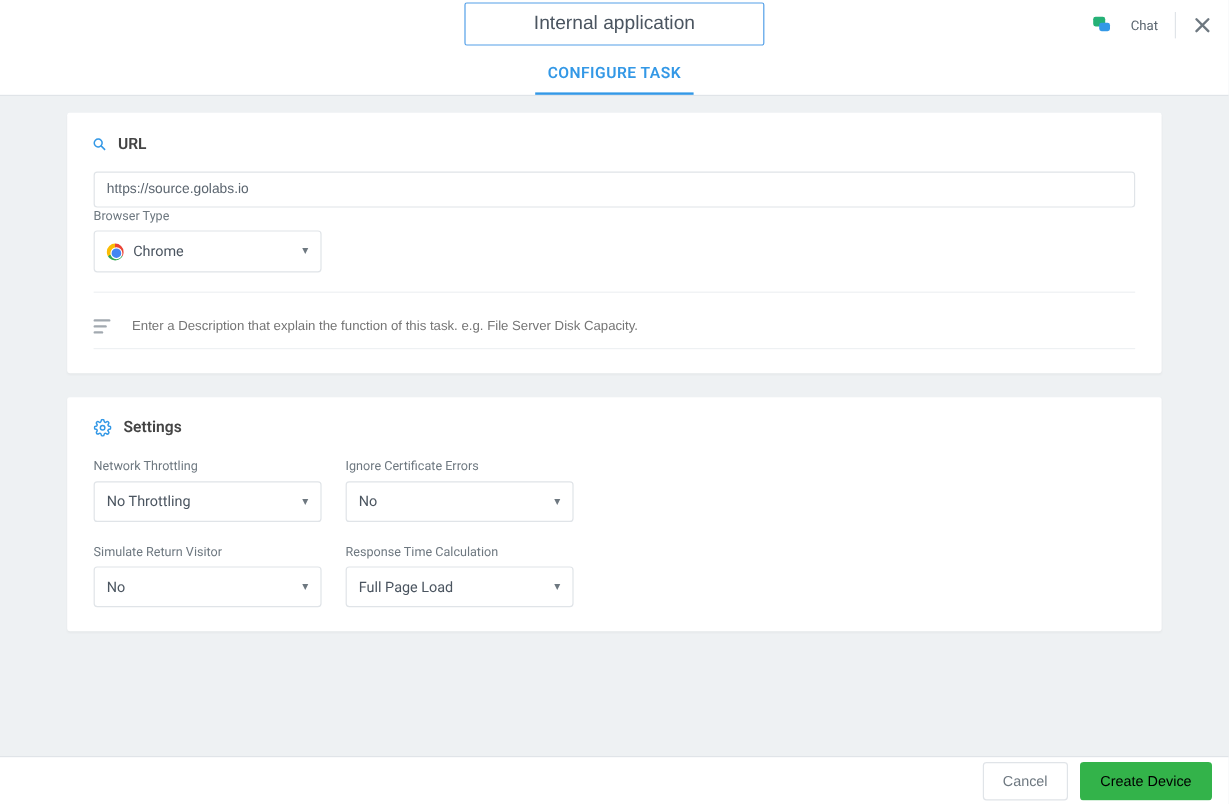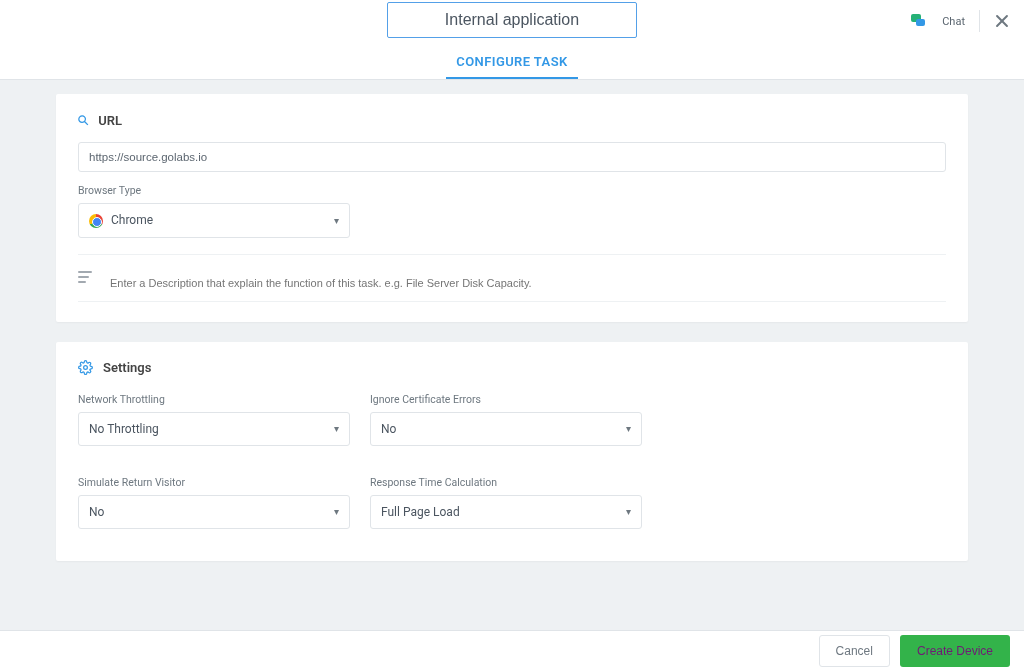--- a/index.html
+++ b/index.html
@@ -106,42 +106,42 @@
 .text-input{
   width:100%;
   border:1px solid #e0e4e8;
   border-radius:3px;
   padding:8px 10px;
   font-size:11.5px;
   color:#5c6670;
   outline:none;
 }
 .label{font-size:10.5px;color:#6e7880;margin-bottom:6px;display:block;}
-.field{margin-bottom:12px;}
+.field{}
 .field-sm{width:232px;}
 .select{
-  width:272px;
+  width:190px;
   border:1px solid #e0e4e8;
   border-radius:3px;
   background:#fff;
   padding:9px 10px;
   font-size:12px;
   color:#4b5560;
   display:flex;align-items:center;justify-content:space-between;
   cursor:pointer;
 }
 .select .caret{font-size:10px;color:#6e7880;}
 .chrome-dot{
   width:14px;height:14px;border-radius:50%;
   background: conic-gradient(#eb4335 0 120deg,#34a853 120deg 240deg,#fbbc05 240deg 360deg);
   position:relative;margin-right:8px;display:inline-block;vertical-align:middle;
 }
 .chrome-dot:after{content:'';position:absolute;left:3px;top:3px;width:8px;height:8px;border-radius:50%;background:#4285f4;border:1.5px solid #fff;}
 .hr{border:none;border-top:1px solid #eef1f3;margin:16px 0;}
-.desc-row{display:flex;gap:18px;border-bottom:1px solid #eef1f3;padding-bottom:6px;}
+.desc-row{display:flex;align-items:center;gap:18px;border-bottom:1px solid #eef1f3;padding-bottom:6px;}
 .menu-lines{width:14px;display:flex;flex-direction:column;gap:3px;}
 .menu-lines span{display:block;height:2px;background:#a2a9b0;border-radius:1px;}
 .menu-lines span:nth-child(2){width:80%;}
 .menu-lines span:nth-child(3){width:60%;}
 .desc-input{border:none;outline:none;font-size:11px;color:#a7aeb5;flex:1;padding:6px 0;}
 .timeout-wrap{
   width:232px;border:1px solid #e0e4e8;border-radius:3px;background:#fff;
   display:flex;align-items:center;padding:0 10px;
 }
 .timeout-input{border:none;outline:none;flex:1;font-size:12px;color:#4b5560;padding:9px 0;}
@@ -150,21 +150,21 @@
 .row2{display:flex;gap:20px;margin-top:18px;}
 .footer{
   position:absolute;left:0;right:0;bottom:0;height:40px;
   background:#fff;border-top:1px solid #e0e4e8;
   display:flex;justify-content:flex-end;align-items:center;gap:10px;padding:0 14px;
 }
 .btn{
   border-radius:3px;font-size:12px;padding:8px 16px;cursor:pointer;border:1px solid transparent;
 }
 .btn-secondary{background:#fff;color:#6e7880;border-color:#e0e4e8;}
-.btn-primary{background:#33b34a;color:#701a75;}
+.btn-primary{background:#33b34a;color:#000000;}
 </style>
 </head>
 <body>
 
 <div class="header">
   <div class="header-input-wrap">
     <input class="header-input" value="Internal application" style="">
   </div>
   <div class="header-tab">
     <div class="tab">CONFIGURE TASK</div>

